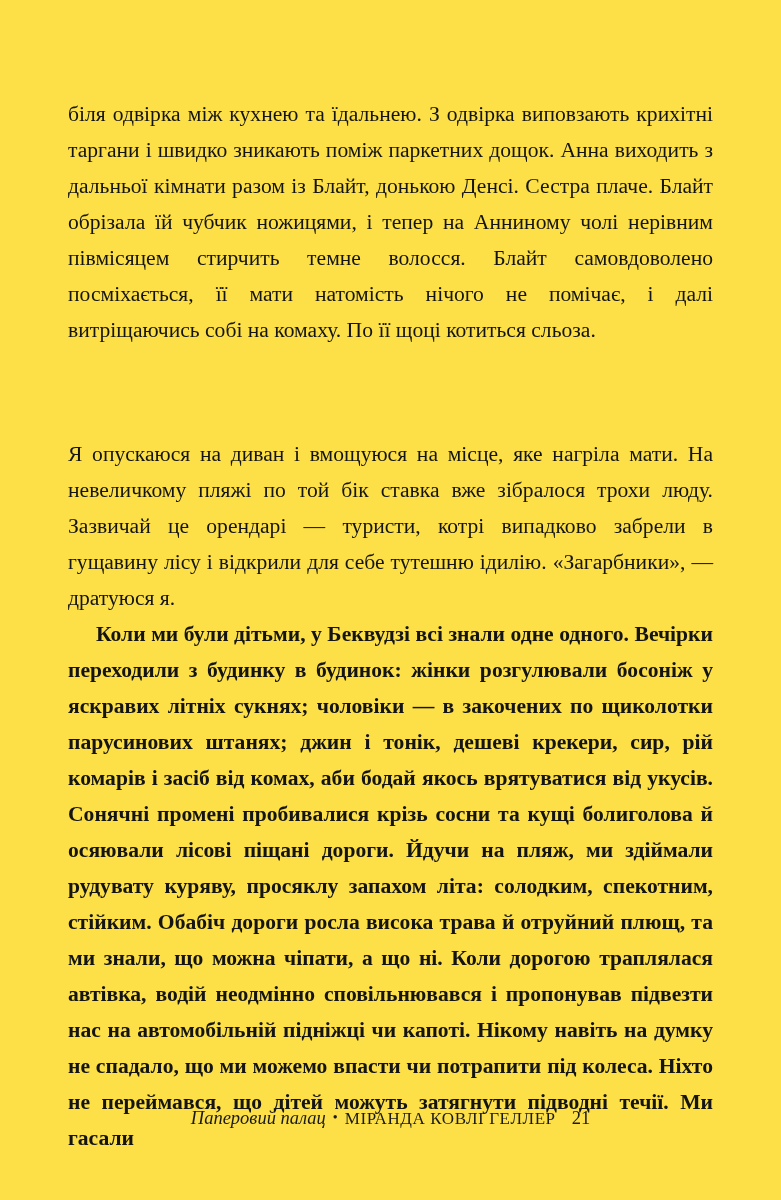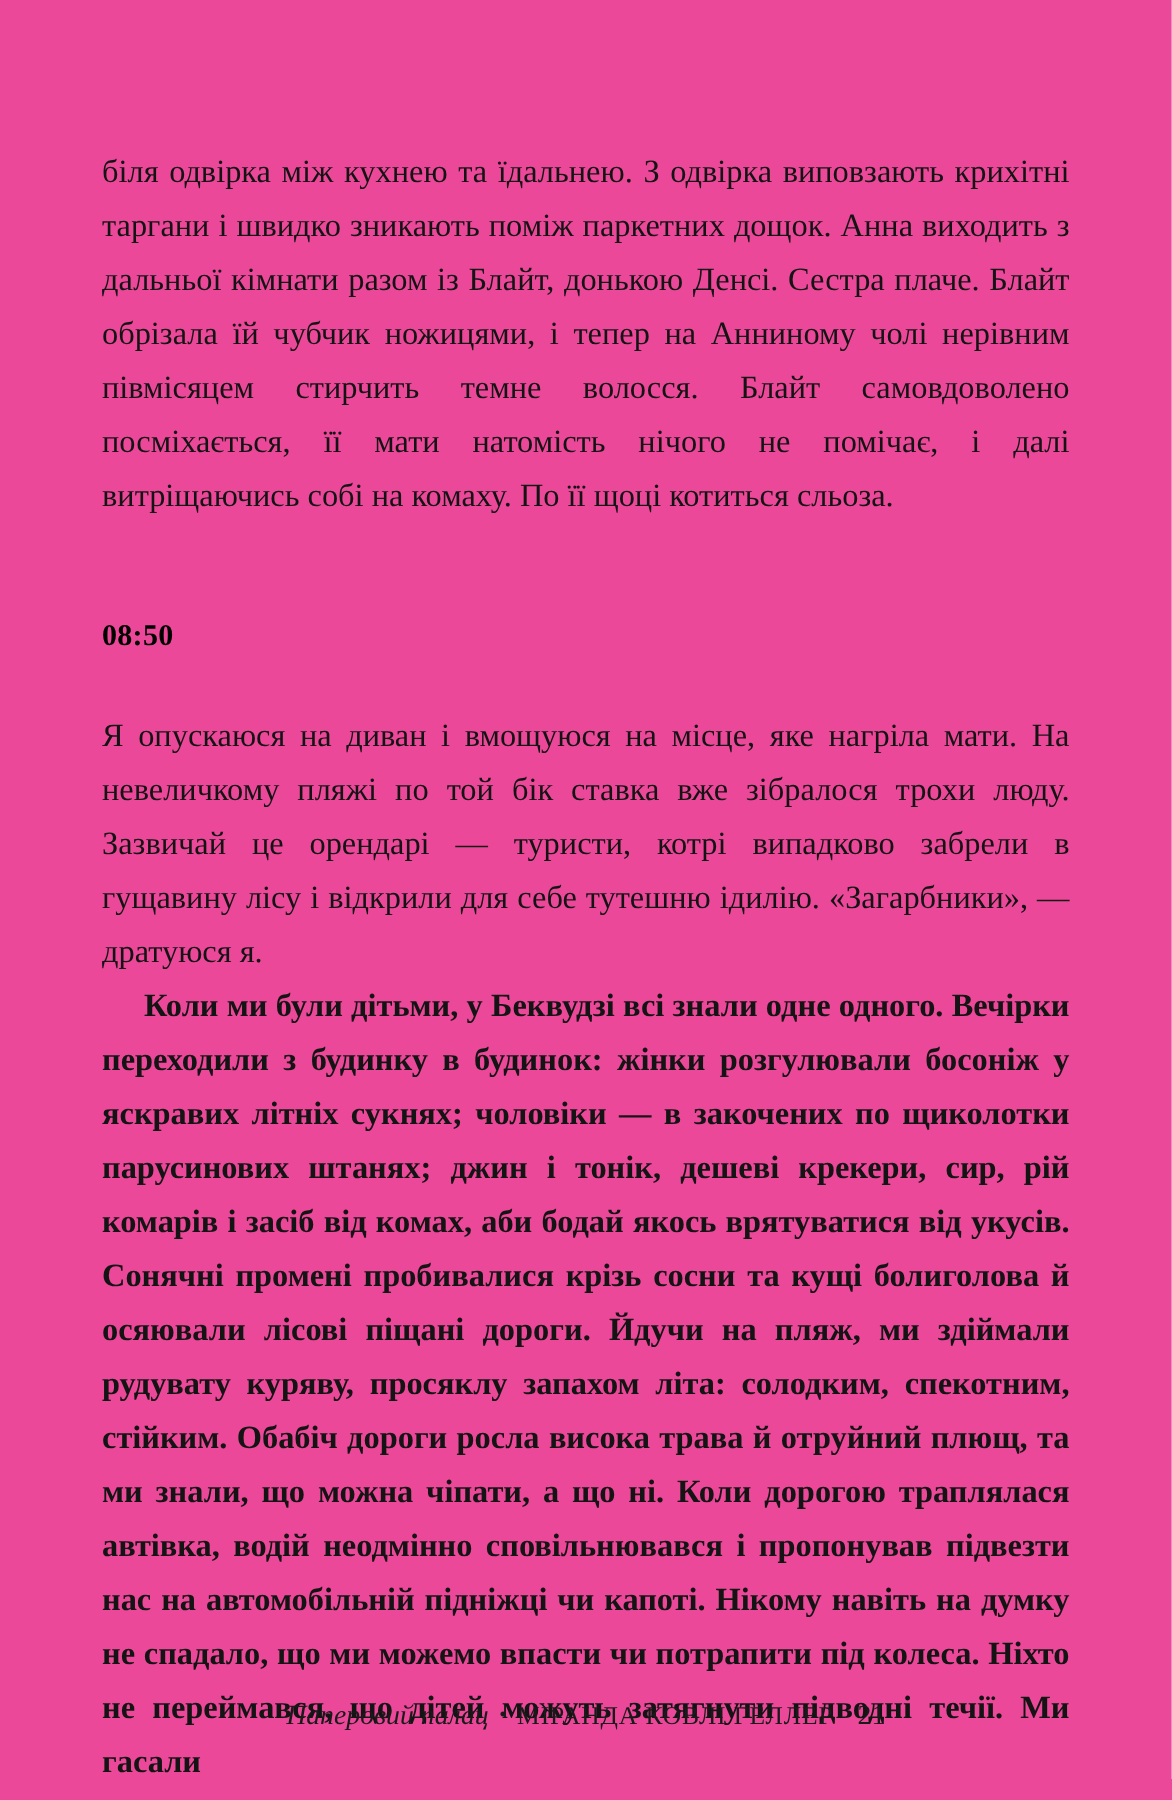--- a/index.html
+++ b/index.html
@@ -16,21 +16,21 @@
     font-family: "Liberation Serif", "DejaVu Serif", serif;
     color: #111111;
     -webkit-font-smoothing: antialiased;
   }
 
   .page {
     position: absolute;
     left: 0; top: 0;
     width: 781px;
     height: 1200px;
-    background: #ec4899;
+    background: #fde047;
   }
 
   .text-column {
     position: absolute;
     left: 68px;
     top: 96px;
     width: 645px;
   }
 
   p.body-par {
@@ -57,21 +57,21 @@
     letter-spacing: 0.2px;
   }
 
   
   .gap-before-heading { height: 58px; }
   .gap-after-heading  { height: 30px; }
 
   .footer {
     position: absolute;
     left: 0;
-    top: 1131px;
+    top: 1105px;
     width: 781px;
     text-align: center;
     font-size: 18.5px;
     line-height: 26px;
     color: #1a1a1a;
     white-space: nowrap;
   }
   .footer .book-title {
     font-style: italic;
   }
@@ -97,21 +97,20 @@
 <body>
 
 <div class="page">
 
   <div class="text-column">
 
     <p class="body-par">біля одвірка між кухнею та їдальнею. З одвірка виповзають крихітні таргани і швидко зникають поміж паркетних дощок. Анна виходить з дальньої кімнати разом із Блайт, донькою Денсі. Сестра плаче. Блайт обрізала їй чубчик ножицями, і тепер на Анниному чолі нерівним півмісяцем стирчить темне волосся. Блайт самовдоволено посміхається, її мати натомість нічого не помічає, і далі витріщаючись собі на комаху. По її щоці котиться сльоза.</p>
 
     <div class="gap-before-heading"></div>
 
-    <p class="time-heading">08:50</p>
 
     <div class="gap-after-heading"></div>
 
     <p class="body-par">Я опускаюся на диван і вмощуюся на місце, яке нагріла мати. На невеличкому пляжі по той бік ставка вже зібралося трохи люду. Зазвичай це орендарі — туристи, котрі випадково забрели в гущавину лісу і відкрили для себе тутешню ідилію. «Загарбники», — дратуюся я.</p>
 
     <p class="body-par indented">Коли ми були дітьми, у Беквудзі всі знали одне одного. Вечірки переходили з будинку в будинок: жінки розгулювали босоніж у яскравих літніх сукнях; чоловіки — в закочених по щиколотки парусинових штанях; джин і тонік, дешеві крекери, сир, рій комарів і засіб від комах, аби бодай якось врятуватися від укусів. Сонячні промені пробивалися крізь сосни та кущі болиголова й осяювали лісові піщані дороги. Йдучи на пляж, ми здіймали рудувату куряву, просяклу запахом літа: солодким, спекотним, стійким. Обабіч дороги росла висока трава й отруйний плющ, та ми знали, що можна чіпати, а що ні. Коли дорогою траплялася автівка, водій неодмінно сповільнювався і пропонував підвезти нас на автомобільній підніжці чи капоті. Нікому навіть на думку не спадало, що ми можемо впасти чи потрапити під колеса. Ніхто не переймався, що дітей можуть затягнути підводні течії. Ми гасали</p>
 
   </div>
 
   <div class="footer">

